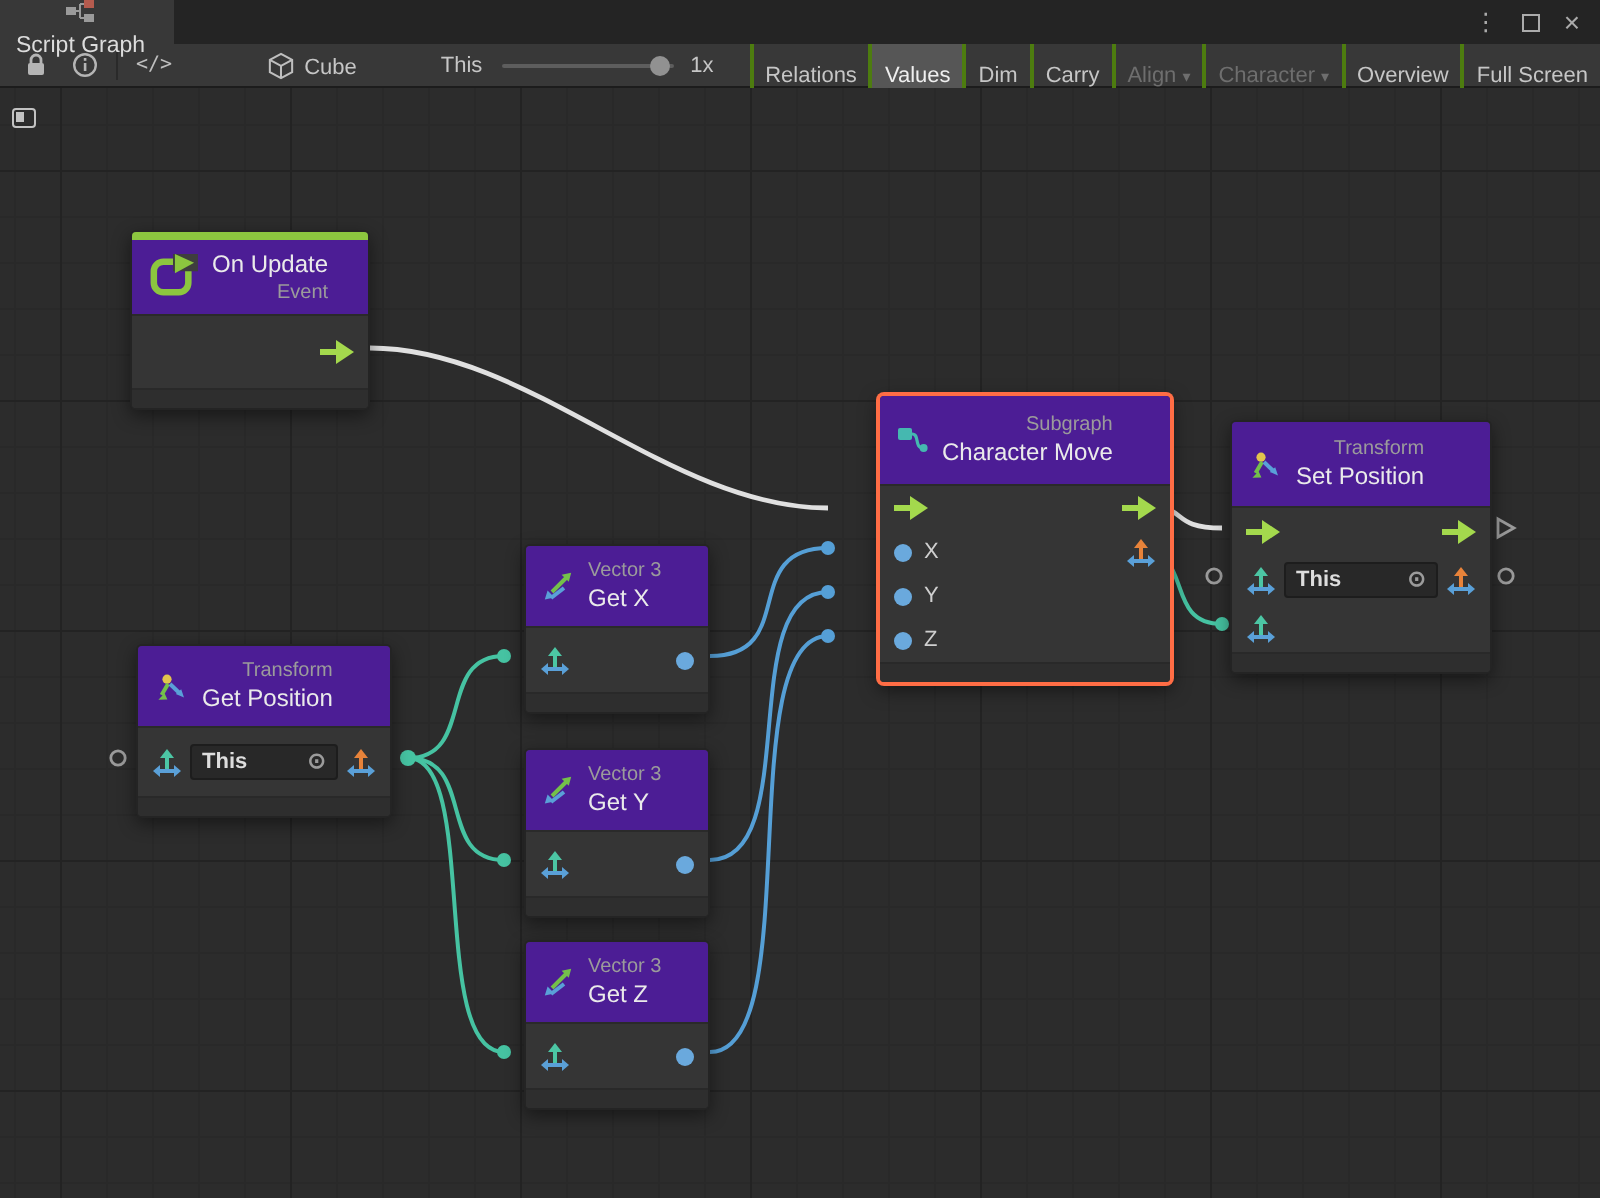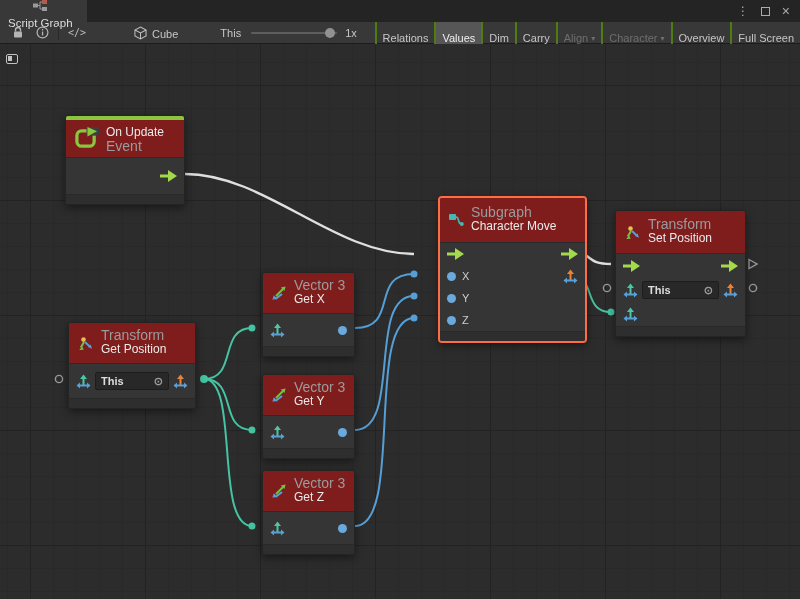--- a/index.html
+++ b/index.html
@@ -39,22 +39,22 @@
       linear-gradient(to bottom, #292929 1px, transparent 1px);
     background-size:115px 115px, 115px 115px, 23px 23px, 23px 23px;
     background-position:30px 41px, 30px 41px, 7px 18px, 7px 18px;
     overflow:hidden; }
   .wires { position:absolute; left:0; top:0; z-index:1; }
 
   
   .node { position:absolute; z-index:2; background:#383838; border:1px solid #242424; border-radius:3px; overflow:hidden; box-shadow:0 3px 9px rgba(0,0,0,.45); color:#ddd; }
   .node.selected { border:1px solid #ff6d45; box-shadow:0 0 0 1px #ff6d45, 0 3px 9px rgba(0,0,0,.5); }
   .accent-top { height:4px; background:#8cc63f; }
-  .node-header { display:flex; align-items:center; gap:7px; padding:0 8px; background:#7f1d1d; }
-  .node-type { font-size:14px; color:#9b9b9b; line-height:13px; }
+  .node-header { display:flex; align-items:center; gap:7px; padding:0 8px; background:#4c1d95; }
+  .node-type { font-size:10px; color:#9b9b9b; line-height:13px;text-align:right; }
   .node-title { font-size:12px; color:#eaeaea; line-height:15px; }
   .node-body { border-top:1px solid #2a2a2a; background:#353535; }
   .node-footer { height:10px; background:#2e2e2e; border-top:1px solid #292929; }
   .row { display:flex; align-items:center; gap:6px; padding:0 7px; }
   .spacer { flex:1; }
   .dot { width:9px; height:9px; border-radius:50%; }
   .dot.blue { background:#6aa9dd; }
   .plabel { font-size:11px; color:#cfcfcf; }
   .field { display:flex; align-items:center; justify-content:space-between; flex:1; height:18px; background:#282828; border:1px solid #1d1d1d; border-radius:2px; padding:0 5px; font-size:11px; color:#ddd;font-weight:bold; }
   .target { color:#9b9b9b; font-size:11px; line-height:1; }

